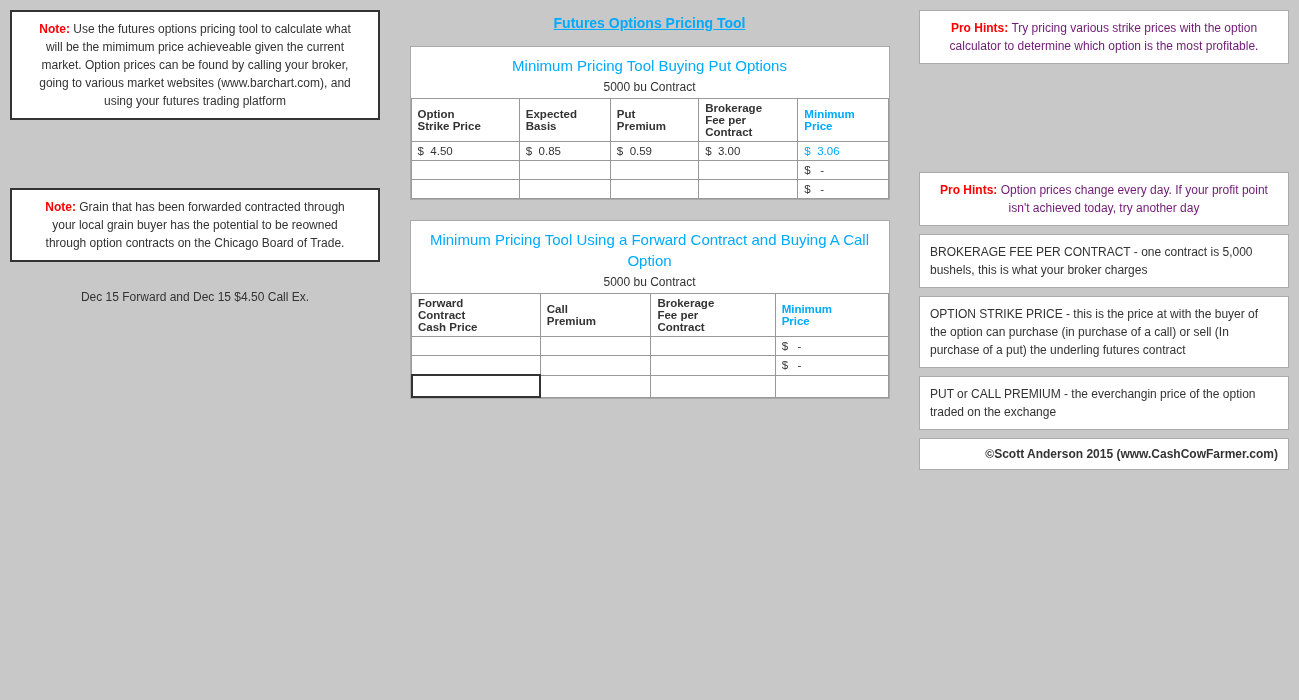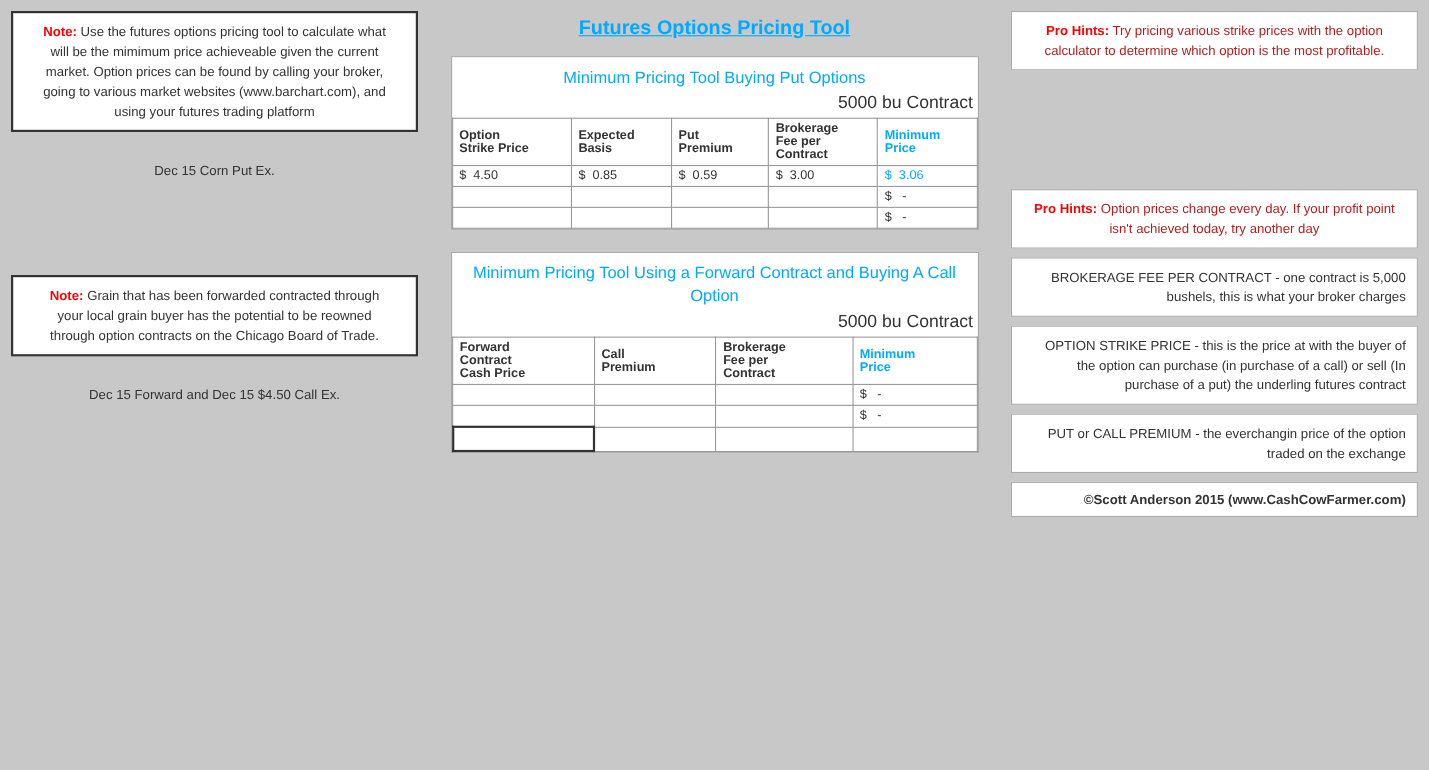--- a/index.html
+++ b/index.html
@@ -50,31 +50,30 @@
       border: 1px solid #aaa;
       padding: 8px 10px;
       text-align: center;
       line-height: 1.5;
     }
     .pro-hint-label {
       color: red;
       font-weight: bold;
     }
     .pro-hint-text {
-      color: #b91c1c;
+      color: #701a75;
     }
     .info-box {
       border: 1px solid #aaa;
       padding: 8px 10px;
       line-height: 1.5;
       color: #333;
-      text-align: right;
     }
     .page-title {
-      font-size: 18px;
+      font-size: 14px;
       font-weight: bold;
       color: #00aaff;
       text-decoration: underline;
       text-align: center;
       margin-bottom: 5px;
       margin-top: 5px;
     }
     .tool-box {
       border: 1px solid #aaa;
       background: white;
@@ -82,23 +81,23 @@
       max-width: 480px;
     }
     .tool-title {
       text-align: center;
       color: #00aaff;
       font-size: 15px;
       padding: 8px 4px 2px 4px;
       line-height: 1.4;
     }
     .tool-subtitle {
-      text-align: right;
-      color: #333;
-      font-size: 16px;
+      text-align: center;
+      color: #333;
+      font-size: 12px;
       padding: 2px 4px 4px 4px;
     }
     .tool-table {
       width: 100%;
       border-collapse: collapse;
     }
     .tool-table th {
       border: 1px solid #999;
       padding: 3px 6px;
       text-align: left;
@@ -138,23 +137,20 @@
   </style>
 </head>
 <body>
 
 <div class="main-layout">
 
   <div class="left-col">
     <div class="note-box box">
       <span class="note-label">Note:</span>
       <span class="note-text">Use the futures options pricing tool to calculate what will be the mimimum price achieveable given the current market.  Option prices can be found by calling your broker, going to various market websites (www.barchart.com), and using your futures trading platform</span>
-    </div>
-    <div style="text-align:center; padding: 20px 0;">
-      <span class="example-text">Dec 15 Corn Put Ex.</span>
     </div>
     <div class="note-box box" style="margin-top:60px;">
       <span class="note-label">Note:</span>
       <span class="note-text">Grain that has been forwarded contracted through your local grain buyer has the potential to be reowned through option contracts on the Chicago Board of Trade.</span>
     </div>
     <div style="text-align:center; padding: 20px 0;">
       <span class="example-text">Dec 15 Forward and Dec 15 $4.50 Call Ex.</span>
     </div>
   </div>
 

